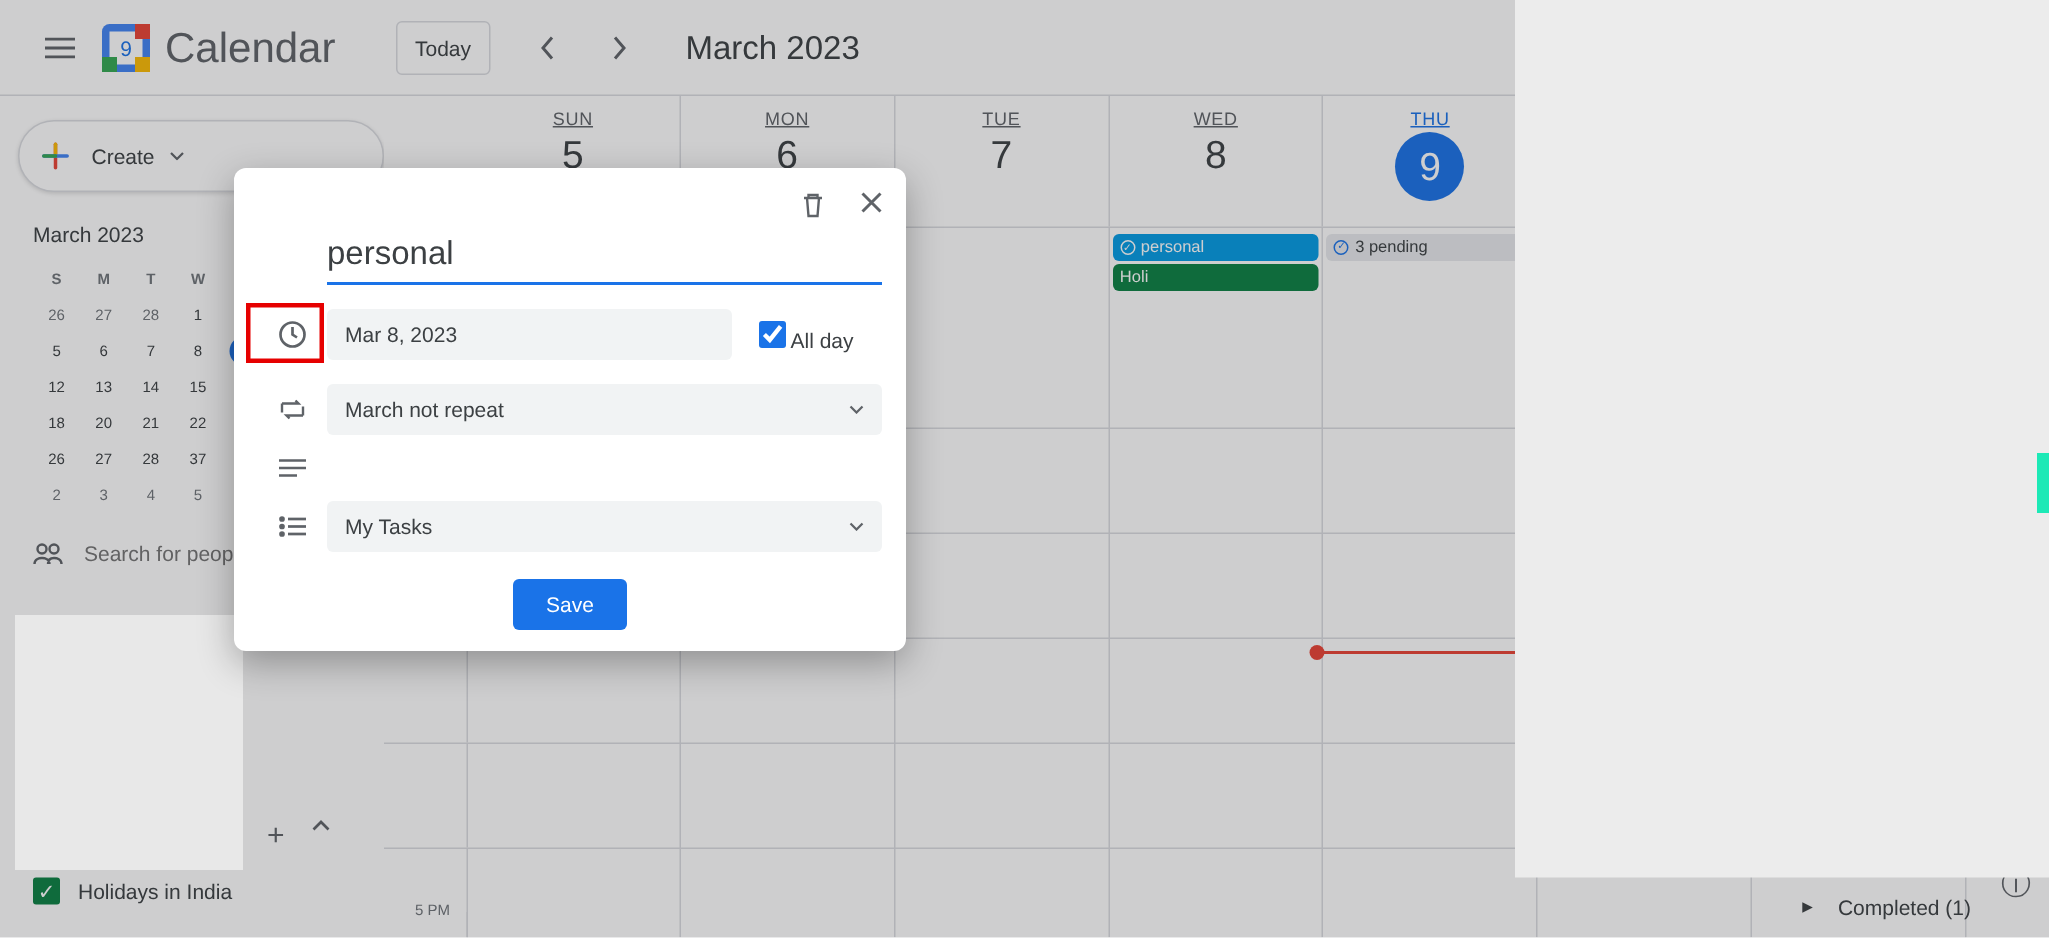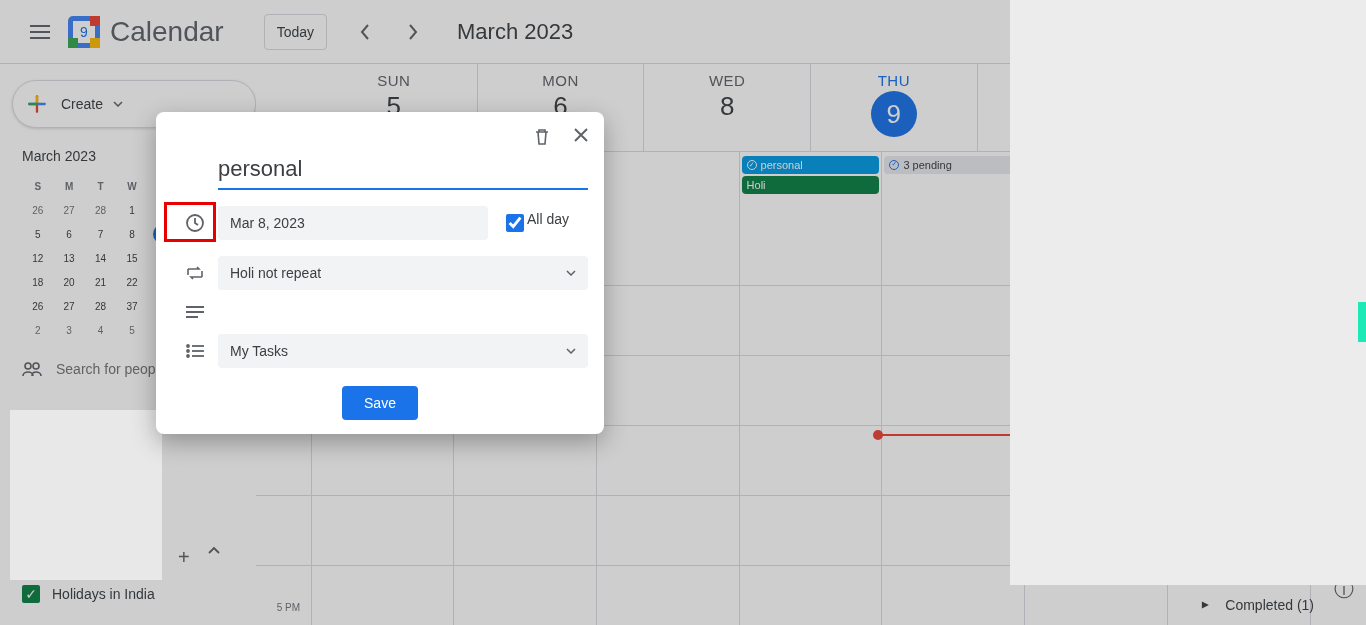--- a/index.html
+++ b/index.html
@@ -44,21 +44,21 @@
 .cb{width:18px;height:18px;border-radius:2px;background:#0b8043;display:flex;align-items:center;justify-content:center;color:#fff;font-size:14px;}
 .bottom-icons{position:absolute;left:178px;bottom:56px;display:flex;gap:18px;color:var(--grey);}
 .bottom-icons span{cursor:pointer;font-size:20px;}
 
 .blank-pop{position:absolute;left:10px;top:410px;width:152px;height:170px;background:#e8e8e8;z-index:51;}
 
 .grid{position:absolute;left:256px;right:56px;top:64px;bottom:0;background:#fff;z-index:1;}
 .dayhead{position:absolute;left:55px;right:0;top:0;height:88px;display:flex;border-bottom:1px solid var(--border);}
 .dayhead .col{flex:1;border-left:1px solid var(--border);text-align:center;padding-top:8px;}
 .dayhead .col:first-child{border-left:none;}
-.dayhead .dow{font-size:15px;color:var(--grey);letter-spacing:.5px;}
+.dayhead .dow{font-size:12px;color:var(--grey);letter-spacing:.5px;text-decoration:underline;}
 .dayhead .dom{font-size:26px;color:var(--grey2);margin-top:2px;}
 .dayhead .col.today .dow{color:var(--blue);}
 .dayhead .col.today .dom{display:inline-flex;width:46px;height:46px;align-items:center;justify-content:center;background:var(--blue);color:#fff;border-radius:50%;}
 .allday{position:absolute;left:55px;right:0;top:88px;height:64px;display:flex;}
 .allday .col{flex:1;border-left:1px solid var(--border);position:relative;}
 .allday .col:first-child{border-left:none;}
 .chip{position:absolute;top:4px;left:2px;right:2px;height:18px;border-radius:4px;font-size:11px;color:#fff;display:flex;align-items:center;padding:0 5px;gap:4px;}
 .chip.personal{background:#039be5;}
 .chip.holi{top:24px;background:#0b8043;}
 .chip.pending{background:#e8eaed;color:var(--grey2);}
@@ -85,21 +85,21 @@
 
 .modal{position:absolute;left:156px;top:112px;width:448px;background:#fff;border-radius:8px;box-shadow:0 8px 24px rgba(0,0,0,.3);z-index:60;padding:16px 16px 14px;}
 .modal .topicons{display:flex;justify-content:flex-end;gap:24px;color:var(--grey);margin-bottom:6px;}
 .modal .topicons span{cursor:pointer;}
 .title-in{width:calc(100% - 46px);margin-left:46px;border:none;border-bottom:2px solid var(--blue);font-size:22px;color:var(--grey2);padding:4px 0 6px;outline:none;}
 .row{display:flex;align-items:center;margin-top:16px;}
 .row .icn{width:46px;display:flex;justify-content:center;color:var(--grey);font-size:18px;}
 .row .fld{flex:1;background:var(--chip-grey);border-radius:4px;padding:9px 12px;color:var(--grey2);font-size:14px;}
 .row .fld.select{display:flex;justify-content:space-between;align-items:center;}
 .row textarea.fld{height:80px;resize:none;border:none;font-family:inherit;color:#9aa0a6;outline:none;}
-.allday-label{display:flex;align-items:flex-start;gap:0;margin-left:14px;font-size:14px;color:var(--grey2);}
+.allday-label{display:flex;align-items:flex-end;gap:0;margin-left:14px;font-size:14px;color:var(--grey2);}
 .allday-label input{width:18px;height:18px;accent-color:var(--blue);}
 .save{margin-top:18px;display:flex;justify-content:center;}
 .save button{background:var(--blue);color:#fff;border:none;border-radius:4px;padding:9px 22px;font-size:14px;cursor:pointer;}
 
 .annot{position:absolute;left:166px;top:328px;width:54px;height:32px;border:3px solid #e60000;z-index:61;top:328px;}
 
 .annot{left:166px;top:218px;top:328px;}
 .annot{top:218px;top:331px;} 
 svg{display:block;}
 </style>
@@ -295,20 +295,24 @@
     <div class="dayhead" id="dayhead">
         <div class="col">
           <div class="dow">SUN</div>
           <div class="dom">5</div>
         </div>
         <div class="col">
           <div class="dow">MON</div>
           <div class="dom">6</div>
         </div>
         <div class="col">
+          <div class="dow">TUE</div>
+          <div class="dom">7</div>
+        </div>
+        <div class="col">
           <div class="dow">WED</div>
           <div class="dom">8</div>
         </div>
         <div class="col today"><div class="dow">THU</div><div class="dom">9</div></div>
         <div class="col">
           <div class="dow">FRI</div>
           <div class="dom">10</div>
         </div>
         <div class="col">
           <div class="dow">SAT</div>
@@ -391,21 +395,21 @@
         <span>All day</span>
       </label>
     </div>
     <div class="row">
       <div class="icn">
         <svg width="20" height="16">
             <path d="M3 4h11l-2-2M17 12H6l2 2M3 4v6M17 12V6" stroke="#5f6368" stroke-width="1.6" fill="none"></path>
           </svg>
       </div>
       <div class="fld select">
-        <span>Holi not repeat</span>
+        <span>March not repeat</span>
         <svg width="10" height="6">
             <path d="M1 1l4 4 4-4" stroke="#5f6368" stroke-width="1.5" fill="none"></path>
           </svg>
       </div>
     </div>
     <div class="row">
       <div class="icn">
         <svg width="18" height="12">
             <path d="M0 1h18M0 6h18M0 11h12" stroke="#5f6368" stroke-width="1.8"></path>
           </svg>

